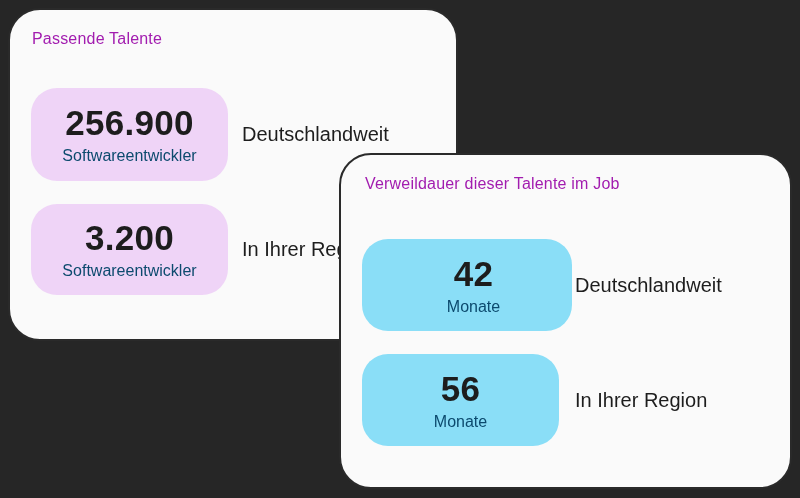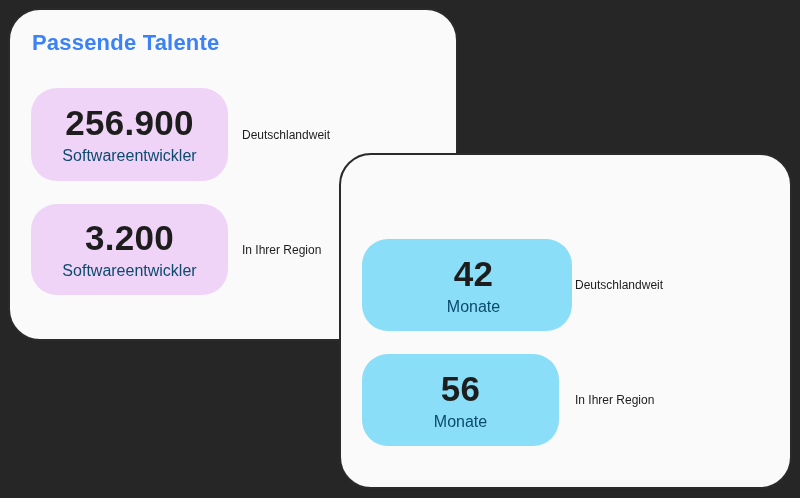--- a/index.html
+++ b/index.html
@@ -32,23 +32,23 @@
     left: 339px;
     top: 153px;
     width: 453px;
     height: 336px;
     z-index: 2;
   }
   .card-title {
     position: absolute;
     left: 22px;
     top: 20px;
-    font-size: 22px;
-    font-weight: 700;
-    color: #3b82f6;
+    font-size: 16px;
+    font-weight: 400;
+    color: #a21caf;
     letter-spacing: 0.2px;
     white-space: nowrap;
   }
   #card-tenure .card-title {
     left: 24px;
   }
   .stat-box {
     position: absolute;
     left: 21px;
     width: 197px;
@@ -73,21 +73,21 @@
     margin-top: 8px;
     font-size: 16px;
     color: #0c4a6e;
     line-height: 1;
   }
   .stat-label {
     position: absolute;
     left: 232px;
     display: flex;
     align-items: center;
-    font-size: 12px;
+    font-size: 20px;
     color: #1d1d1d;
     white-space: nowrap;
   }
   #card-talents .stat-label.first  { top: 78px;  height: 93px; }
   #card-talents .stat-label.second { top: 194px; height: 91px; }
   #card-tenure  .stat-label.first  { top: 84px;  height: 92px; left: 234px; }
   #card-tenure  .stat-label.second { top: 199px; height: 92px; left: 234px; }
 </style>
 </head>
 <body style="background: rgb(38, 38, 38);">
@@ -102,20 +102,21 @@
   <div class="stat-label first">Deutschlandweit</div>
 
   <div class="stat-box second" style="background: rgb(239, 212, 247);">
     <div class="stat-value">3.200</div>
     <div class="stat-unit">Softwareentwickler</div>
   </div>
   <div class="stat-label second">In Ihrer Region</div>
 </div>
 
 <div class="card" id="card-tenure" style="background: rgb(250, 250, 250);">
+  <div class="card-title">Verweildauer dieser Talente im Job</div>
 
   <div class="stat-box first" style="background: rgb(138, 222, 247);">
     <div class="stat-value">42</div>
     <div class="stat-unit">Monate</div>
   </div>
   <div class="stat-label first">Deutschlandweit</div>
 
   <div class="stat-box second" style="background: rgb(138, 222, 247);">
     <div class="stat-value">56</div>
     <div class="stat-unit">Monate</div>

